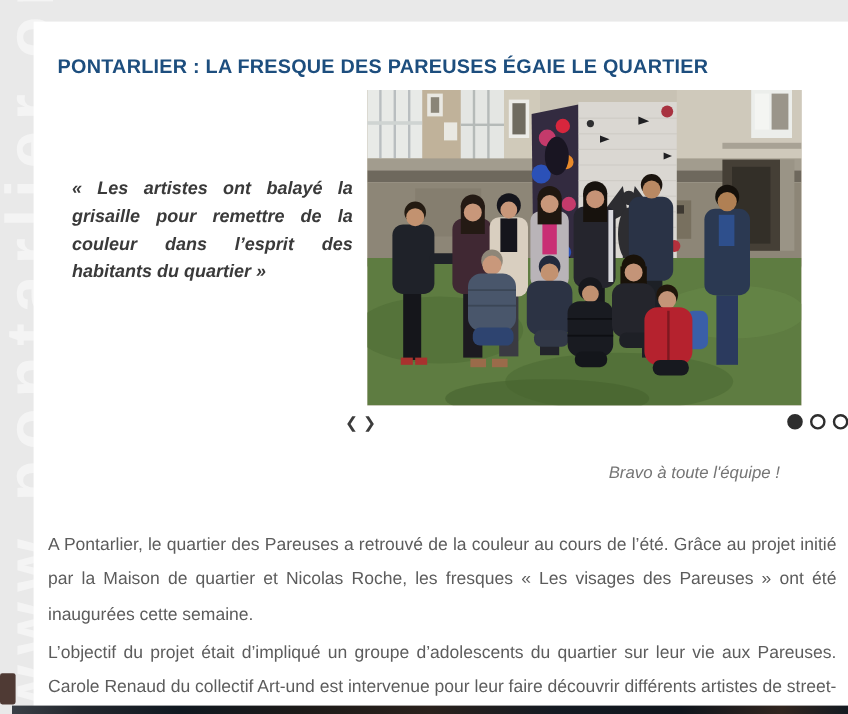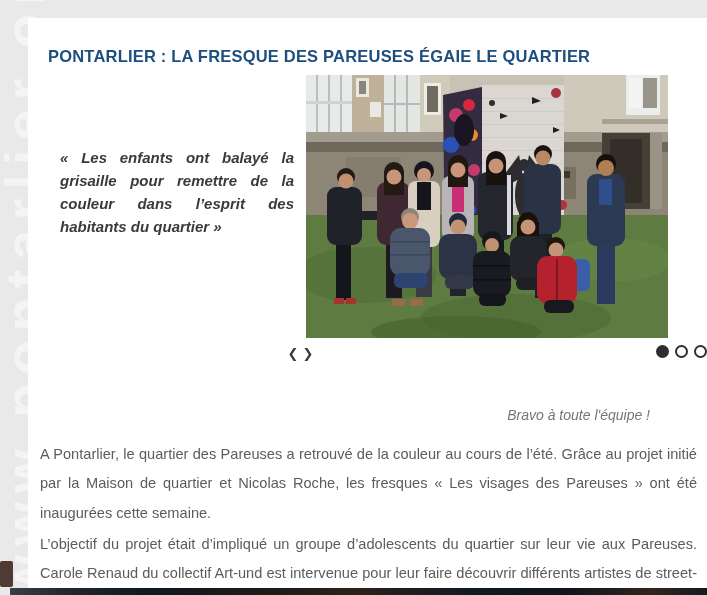--- a/index.html
+++ b/index.html
@@ -52,21 +52,21 @@
   }
   .dots{
     position:absolute;right:0;top:2px;display:flex;gap:6px;
   }
   .dot{
     width:9px;height:9px;border-radius:50%;
     border:2px solid #2e2e2e;background:#fff;display:inline-block;cursor:pointer;
   }
   .dot.active{background:#2e2e2e;}
   .caption{
-    position:absolute;left:290px;top:389px;width:332px;text-align:right;
+    position:absolute;left:290px;top:367px;width:332px;text-align:right;
     font-size:14px;font-style:italic;color:#757575;
   }
   .para{
     position:absolute;left:12px;width:657px;
     font-size:14.6px;line-height:29.5px;color:#5c5c5c;text-align:justify;
   }
   .para1{top:407px;}
   .para2{top:497px;}
   .bottom-strip{
     position:absolute;left:10px;right:0;bottom:0;height:7px;z-index:2;
@@ -76,21 +76,21 @@
 </head>
 <body>
 
 <div class="watermark">www.pontarlier.org</div>
 <div class="decor-blob"></div>
 
 <div class="card">
 
   <h1 class="title">PONTARLIER : LA FRESQUE DES PAREUSES ÉGAIE LE QUARTIER</h1>
 
-  <div class="quote">« Les enfants ont balayé la grisaille pour remettre de la couleur dans l’esprit des habitants du quartier »</div>
+  <div class="quote">« Les artistes ont balayé la grisaille pour remettre de la couleur dans l’esprit des habitants du quartier »</div>
 
   <div class="photo">
     <svg width="362" height="263" viewBox="0 0 362 263" xmlns="http://www.w3.org/2000/svg">
         <rect x="0" y="0" width="362" height="148" fill="#c8c2b4"></rect>
         <rect x="0" y="0" width="46" height="57" fill="#e8eae7"></rect>
         <rect x="10" y="0" width="2" height="57" fill="#b9bec0"></rect>
         <rect x="22" y="0" width="2" height="57" fill="#b9bec0"></rect>
         <rect x="34" y="0" width="2" height="57" fill="#b9bec0"></rect>
         <rect x="0" y="26" width="46" height="3" fill="#cfd4d2"></rect>
         <rect x="46" y="0" width="32" height="62" fill="#c0b29a"></rect>

